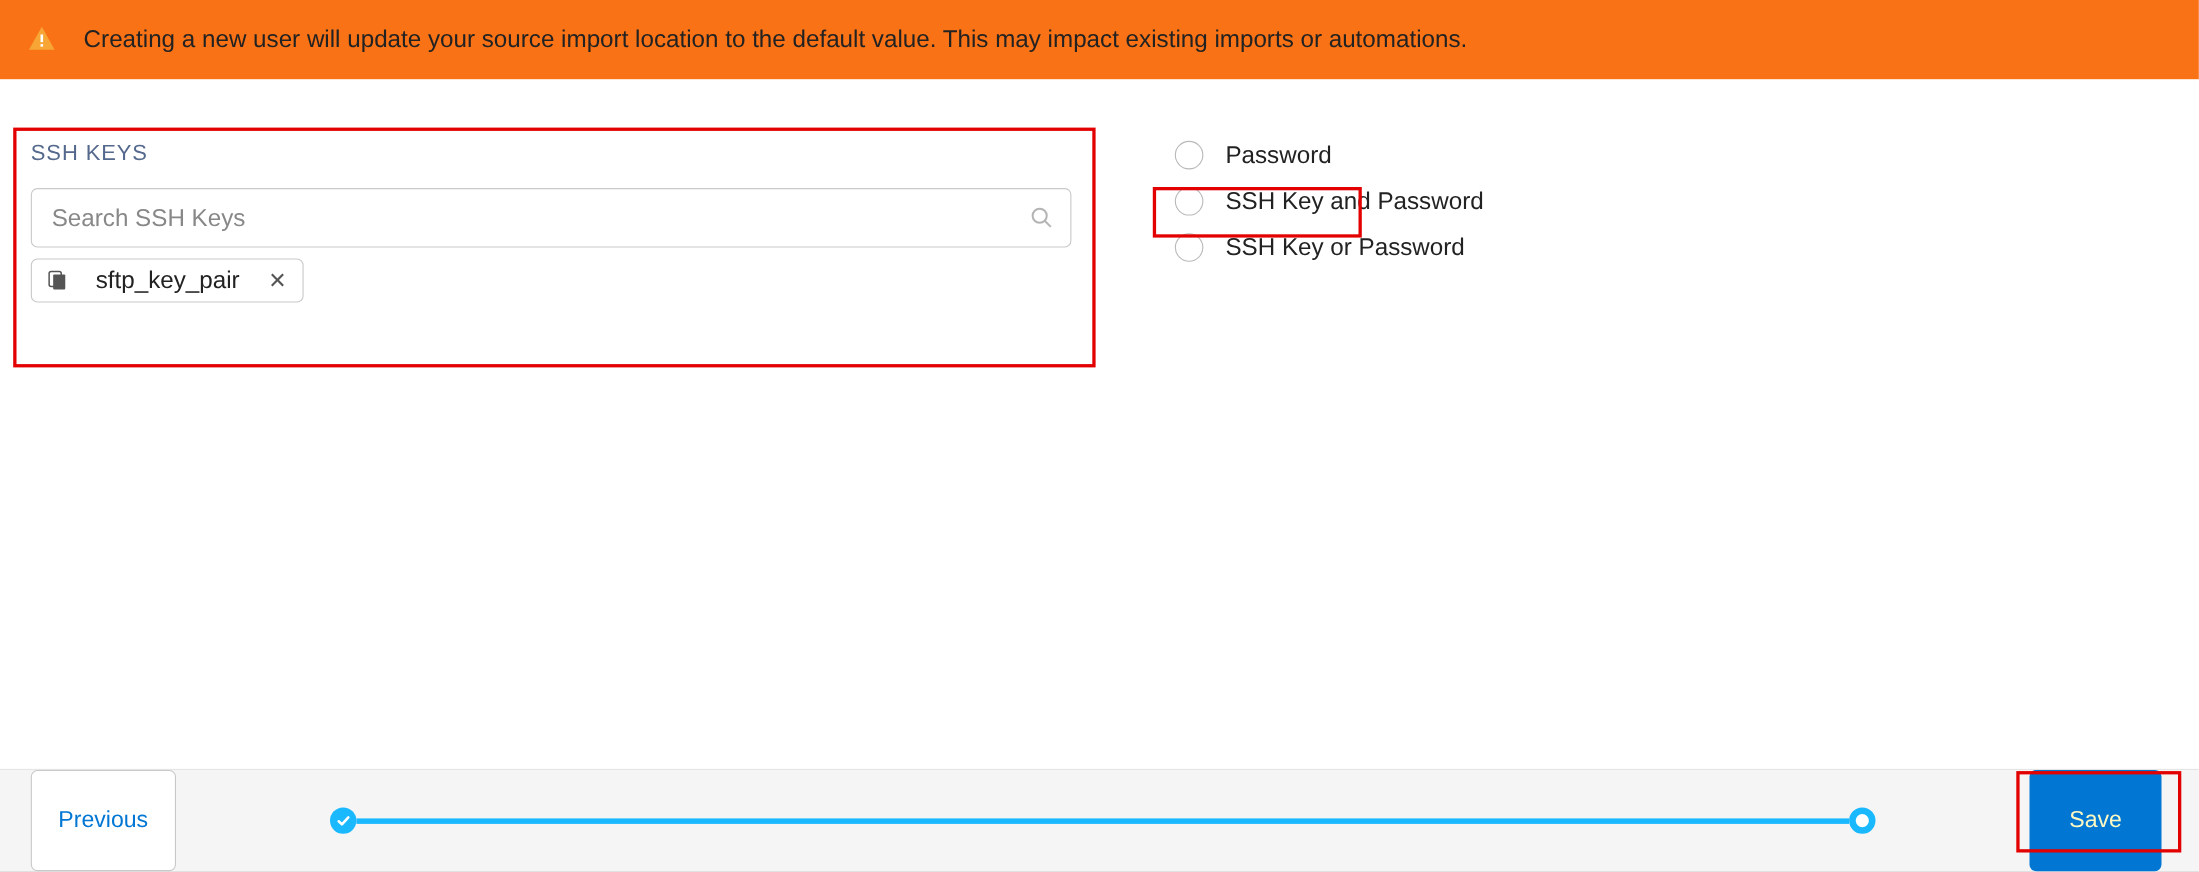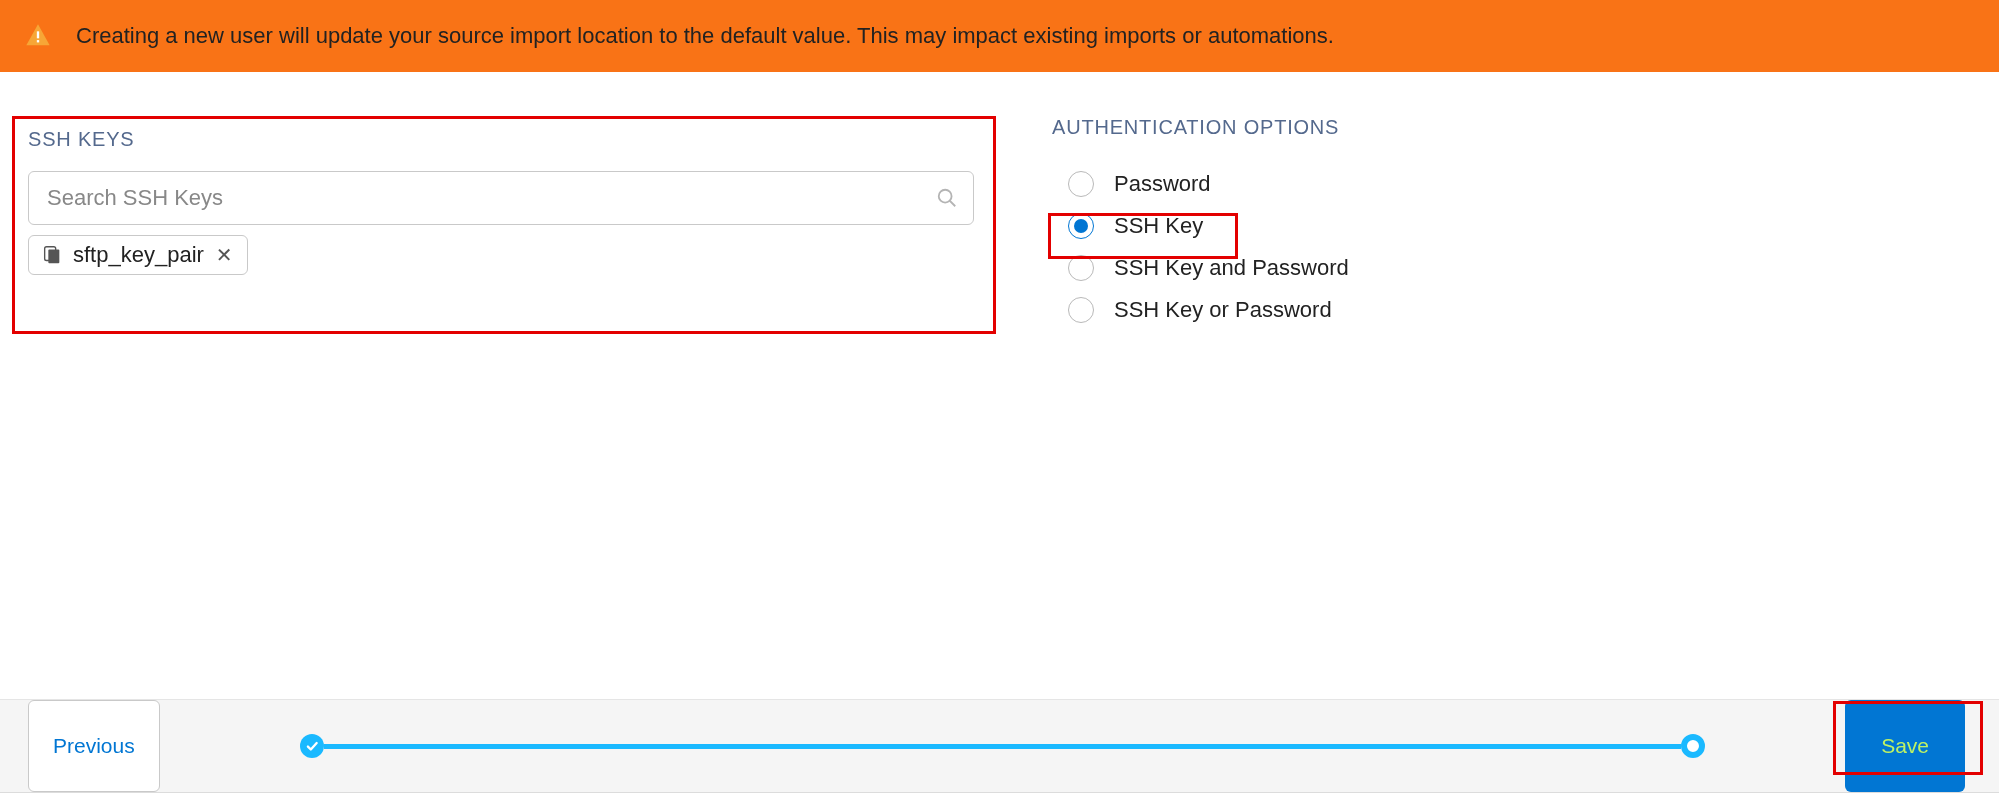--- a/index.html
+++ b/index.html
@@ -81,21 +81,21 @@
     right: 16px; top: 50%;
     transform: translateY(-50%);
     width: 22px; height: 22px;
     opacity: 0.55;
   }
 
   
   .chip {
     display: inline-flex;
     align-items: center;
-    gap: 10px;
+    gap: 24px;
     border: 1px solid #c9c9c9;
     border-radius: 6px;
     padding: 6px 12px;
     margin-top: 10px;
     font-size: 22px;
     background: #fff;
   }
   .chip-icon { width: 22px; height: 22px; }
   .chip-x {
     font-size: 20px;
@@ -174,21 +174,21 @@
     background: #1ab9ff;
     display: flex; align-items: center; justify-content: center;
   }
   .dot-done svg { width: 14px; height: 14px; }
   .dot-current {
     background: #fff;
     border: 6px solid #1ab9ff;
   }
   .btn-save {
     background: #0176d3;
-    color: #bef264;
+    color: #fef9c3;
     border: none;
     border-radius: 6px;
     font-size: 21px;
     padding: 14px 36px;
     cursor: pointer;
     margin-right: 6px;
   }
 </style>
 </head>
 <body>
@@ -230,32 +230,27 @@
         </span>
         <span>sftp_key_pair</span>
         <button class="chip-x">
           <span>✕</span>
         </button>
       </div>
     </div>
   </div>
 
   <div class="col-right">
-    <div class="section-label">AUTHENTICATION OPTIONS</div>
 
     <div class="radio-group" style="position:relative;">
       <div class="hl hl-auth"></div>
 
       <div class="radio-row">
         <span class="radio"></span>
         <span class="radio-label">Password</span>
-      </div>
-      <div class="radio-row">
-        <span class="radio selected"></span>
-        <span class="radio-label">SSH Key</span>
       </div>
       <div class="radio-row">
         <span class="radio"></span>
         <span class="radio-label">SSH Key and Password</span>
       </div>
       <div class="radio-row">
         <span class="radio"></span>
         <span class="radio-label">SSH Key or Password</span>
       </div>
     </div>

